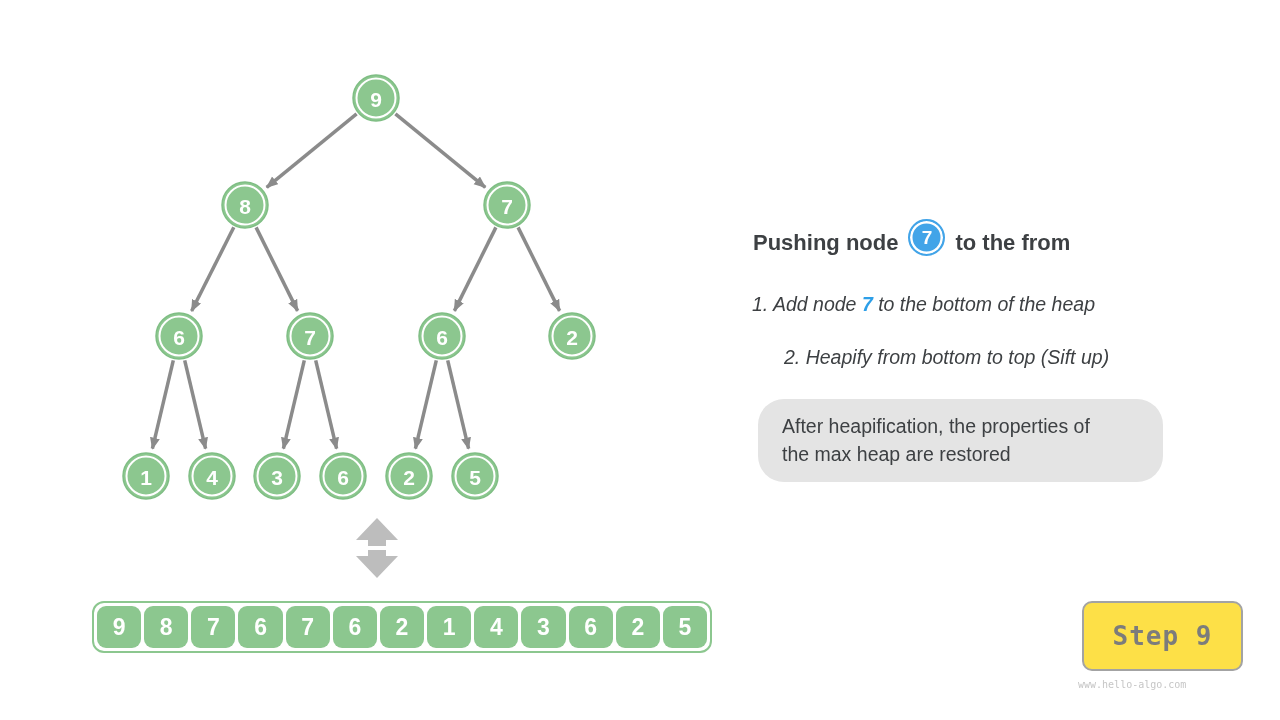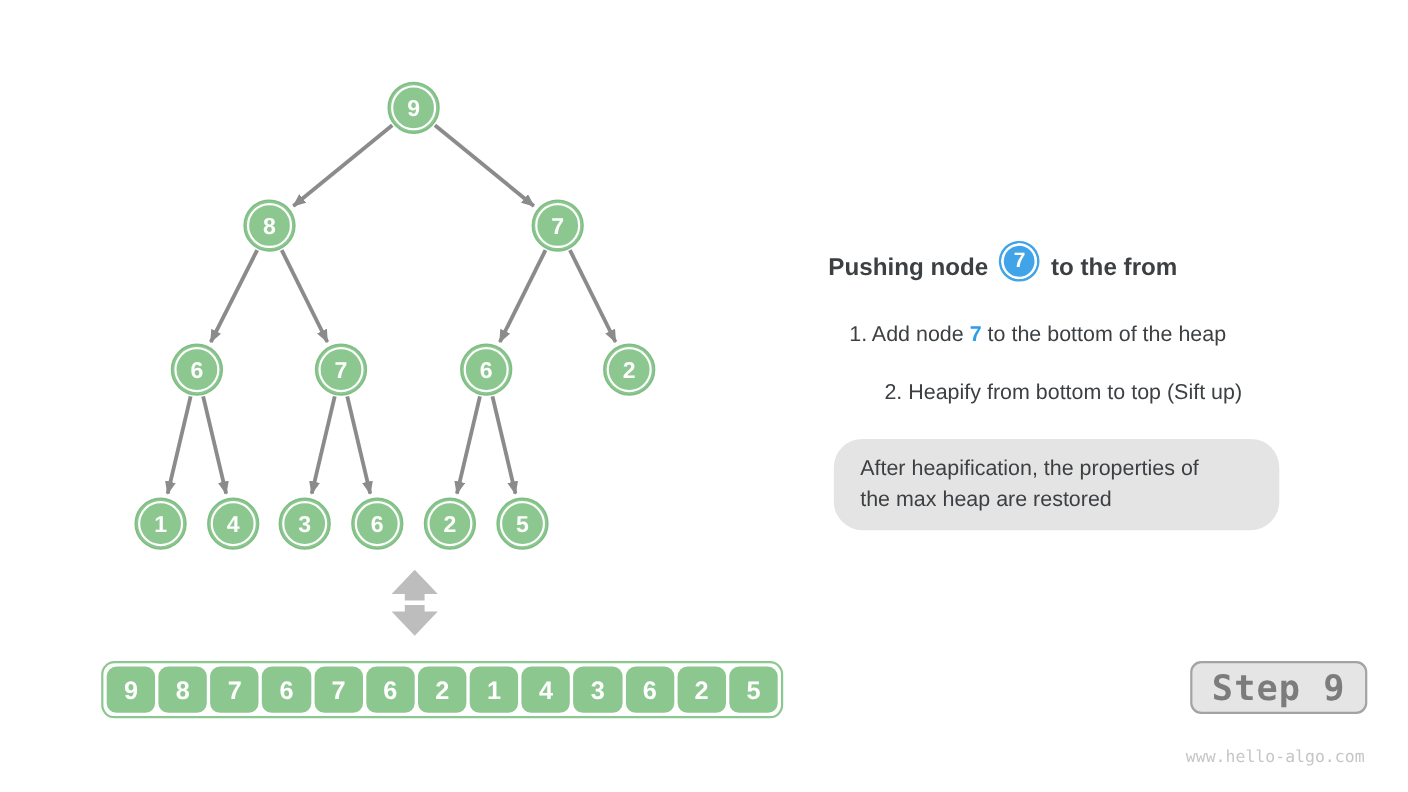--- a/index.html
+++ b/index.html
@@ -29,37 +29,37 @@
     font-weight:bold;font-size:23px;display:flex;align-items:center;justify-content:center;}
 
   
   .panel-title{position:absolute;left:753px;top:210px;height:46px;
     display:flex;align-items:flex-end;gap:10px;color:var(--text-dark);
     font-size:22px;font-weight:bold;white-space:nowrap;}
   .node-badge{width:37px;height:37px;border-radius:50%;background:var(--blue);
     border:2px solid var(--blue);box-shadow:inset 0 0 0 2.5px #fff;
     color:#fff;font-size:19px;font-weight:bold;
     display:flex;align-items:center;justify-content:center;flex:0 0 auto;}
-  .step-line{position:absolute;left:772px;color:var(--text-dark);
-    font-size:19.5px;white-space:nowrap;}
+  .step-line{position:absolute;left:752px;color:var(--text-dark);
+    font-size:19.5px;white-space:nowrap;font-style:italic;}
   .step-line .hl{color:var(--blue-text);font-weight:bold;}
   .step-line-1{top:293px;}
   .step-line-2{top:346px;margin-left:32px;}
   .note-box{position:absolute;left:758px;top:399px;width:405px;height:83px;
     background:var(--note-bg);border-radius:26px;color:var(--text-dark);
     font-size:19.5px;line-height:28px;padding:13px 42px 13px 24px;}
 
   
-  .step-button{position:absolute;left:1082px;top:601px;width:161px;height:48px;
-    border:2px solid #a3a3a3;border-radius:10px;background:#e5e5e5;
+  .step-button{position:absolute;left:1082px;top:601px;width:161px;height:70px;
+    border:2px solid #a3a3a3;border-radius:10px;background:#fde047;
     display:flex;align-items:center;justify-content:center;
-    font-family:"DejaVu Sans Mono",monospace;font-weight:bold;font-size:32px;
+    font-family:"DejaVu Sans Mono",monospace;font-weight:bold;font-size:26px;
     letter-spacing:1px;color:var(--step-text);}
   .watermark{position:absolute;left:1078px;top:679px;
-    font-family:"DejaVu Sans Mono",monospace;font-size:15px;color:#c6c6c6;
+    font-family:"DejaVu Sans Mono",monospace;font-size:10px;color:#c6c6c6;
     white-space:nowrap;}
 </style>
 </head>
 <body>
 
 <div class="page">
 
   <svg class="tree-svg" viewBox="0 0 1280 720" xmlns="http://www.w3.org/2000/svg">
     <defs>
       <marker id="arrowhead" markerUnits="userSpaceOnUse" markerWidth="13" markerHeight="11" refX="11" refY="5" orient="auto">

